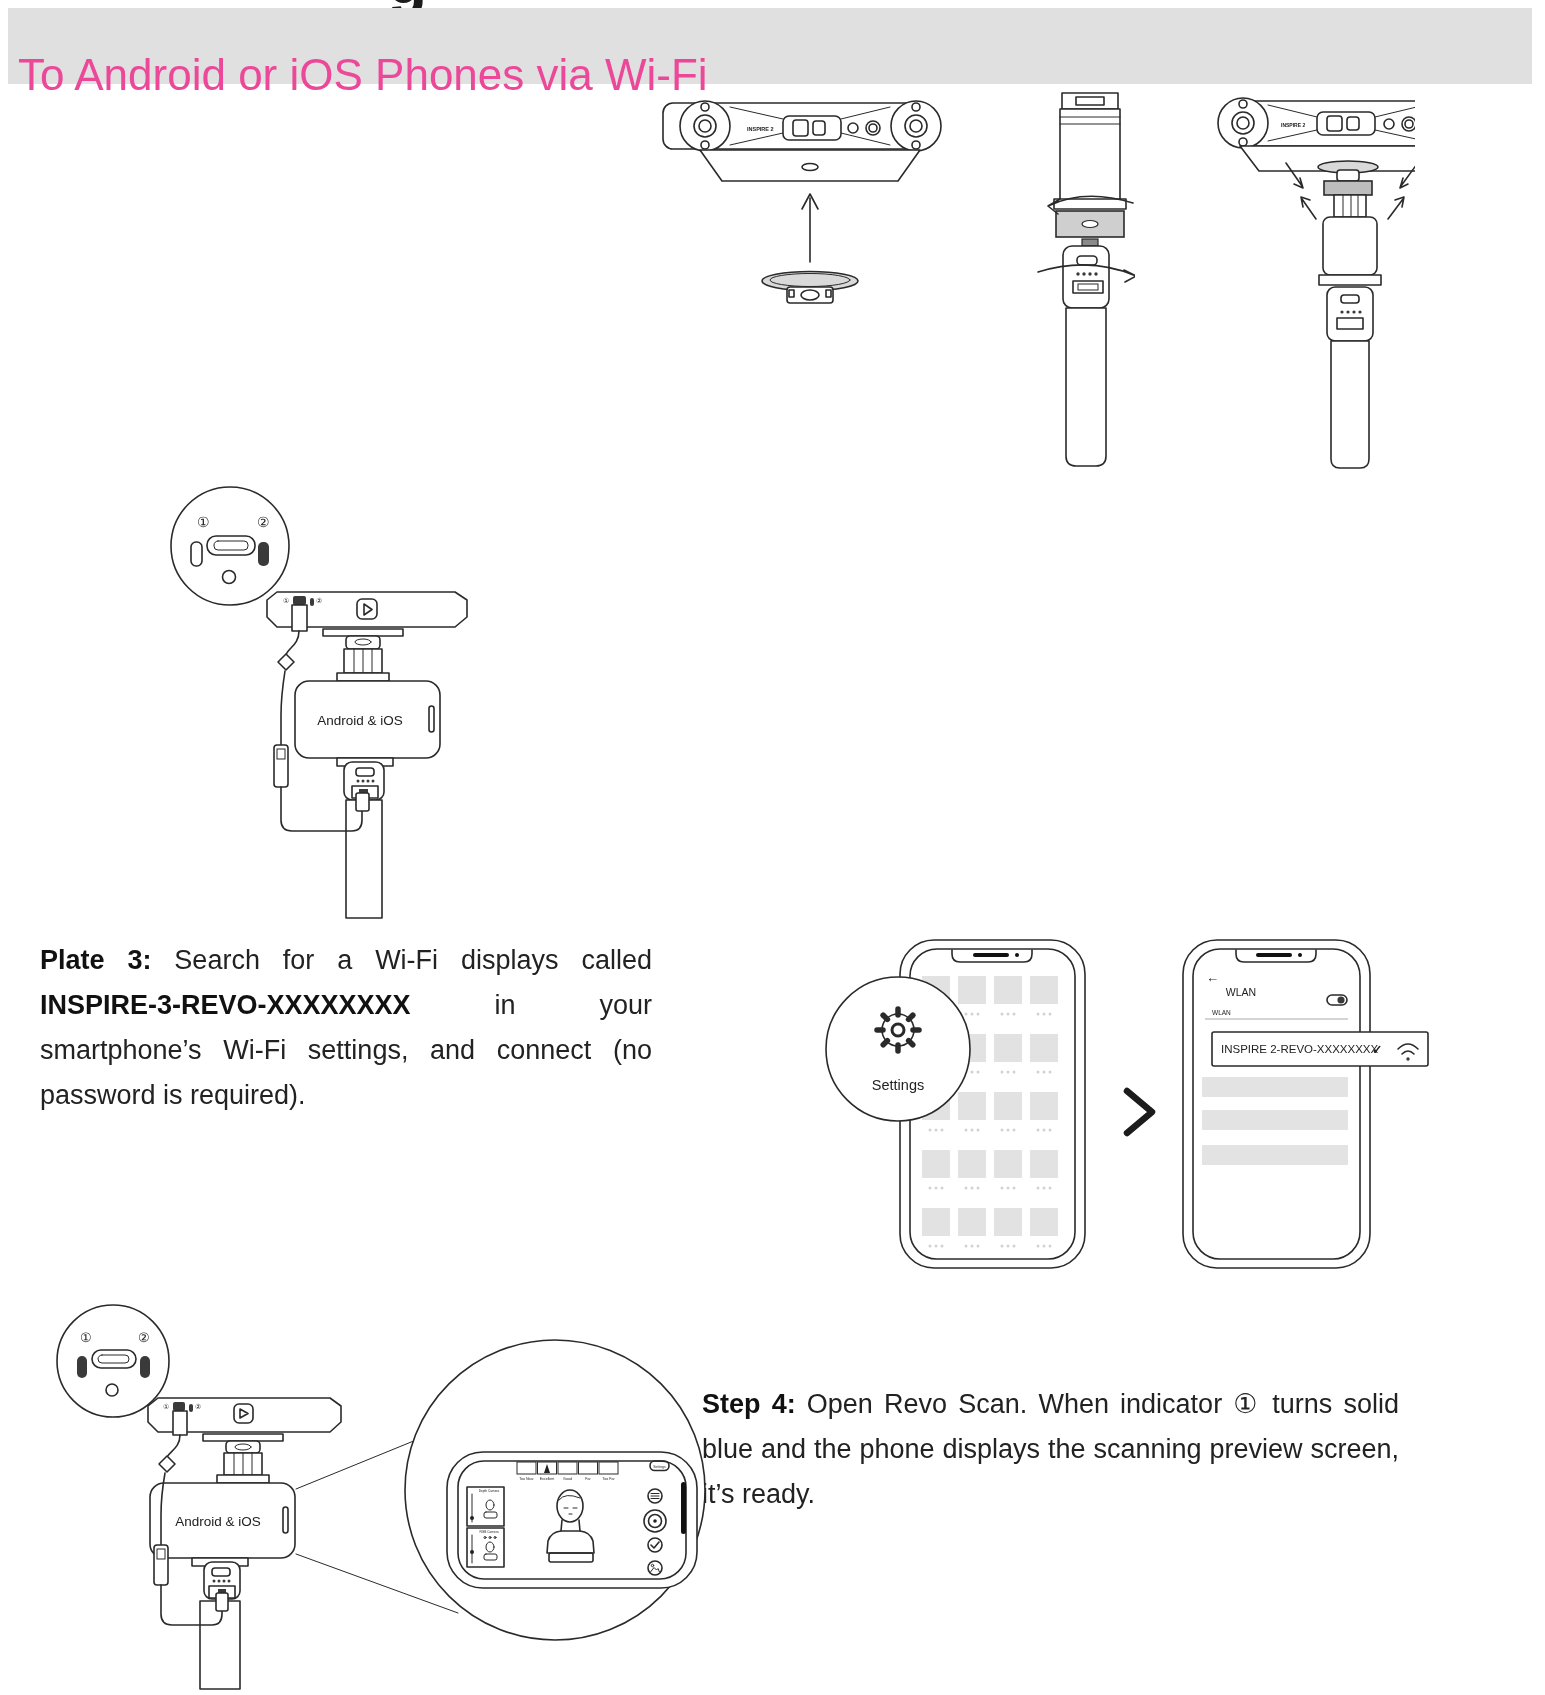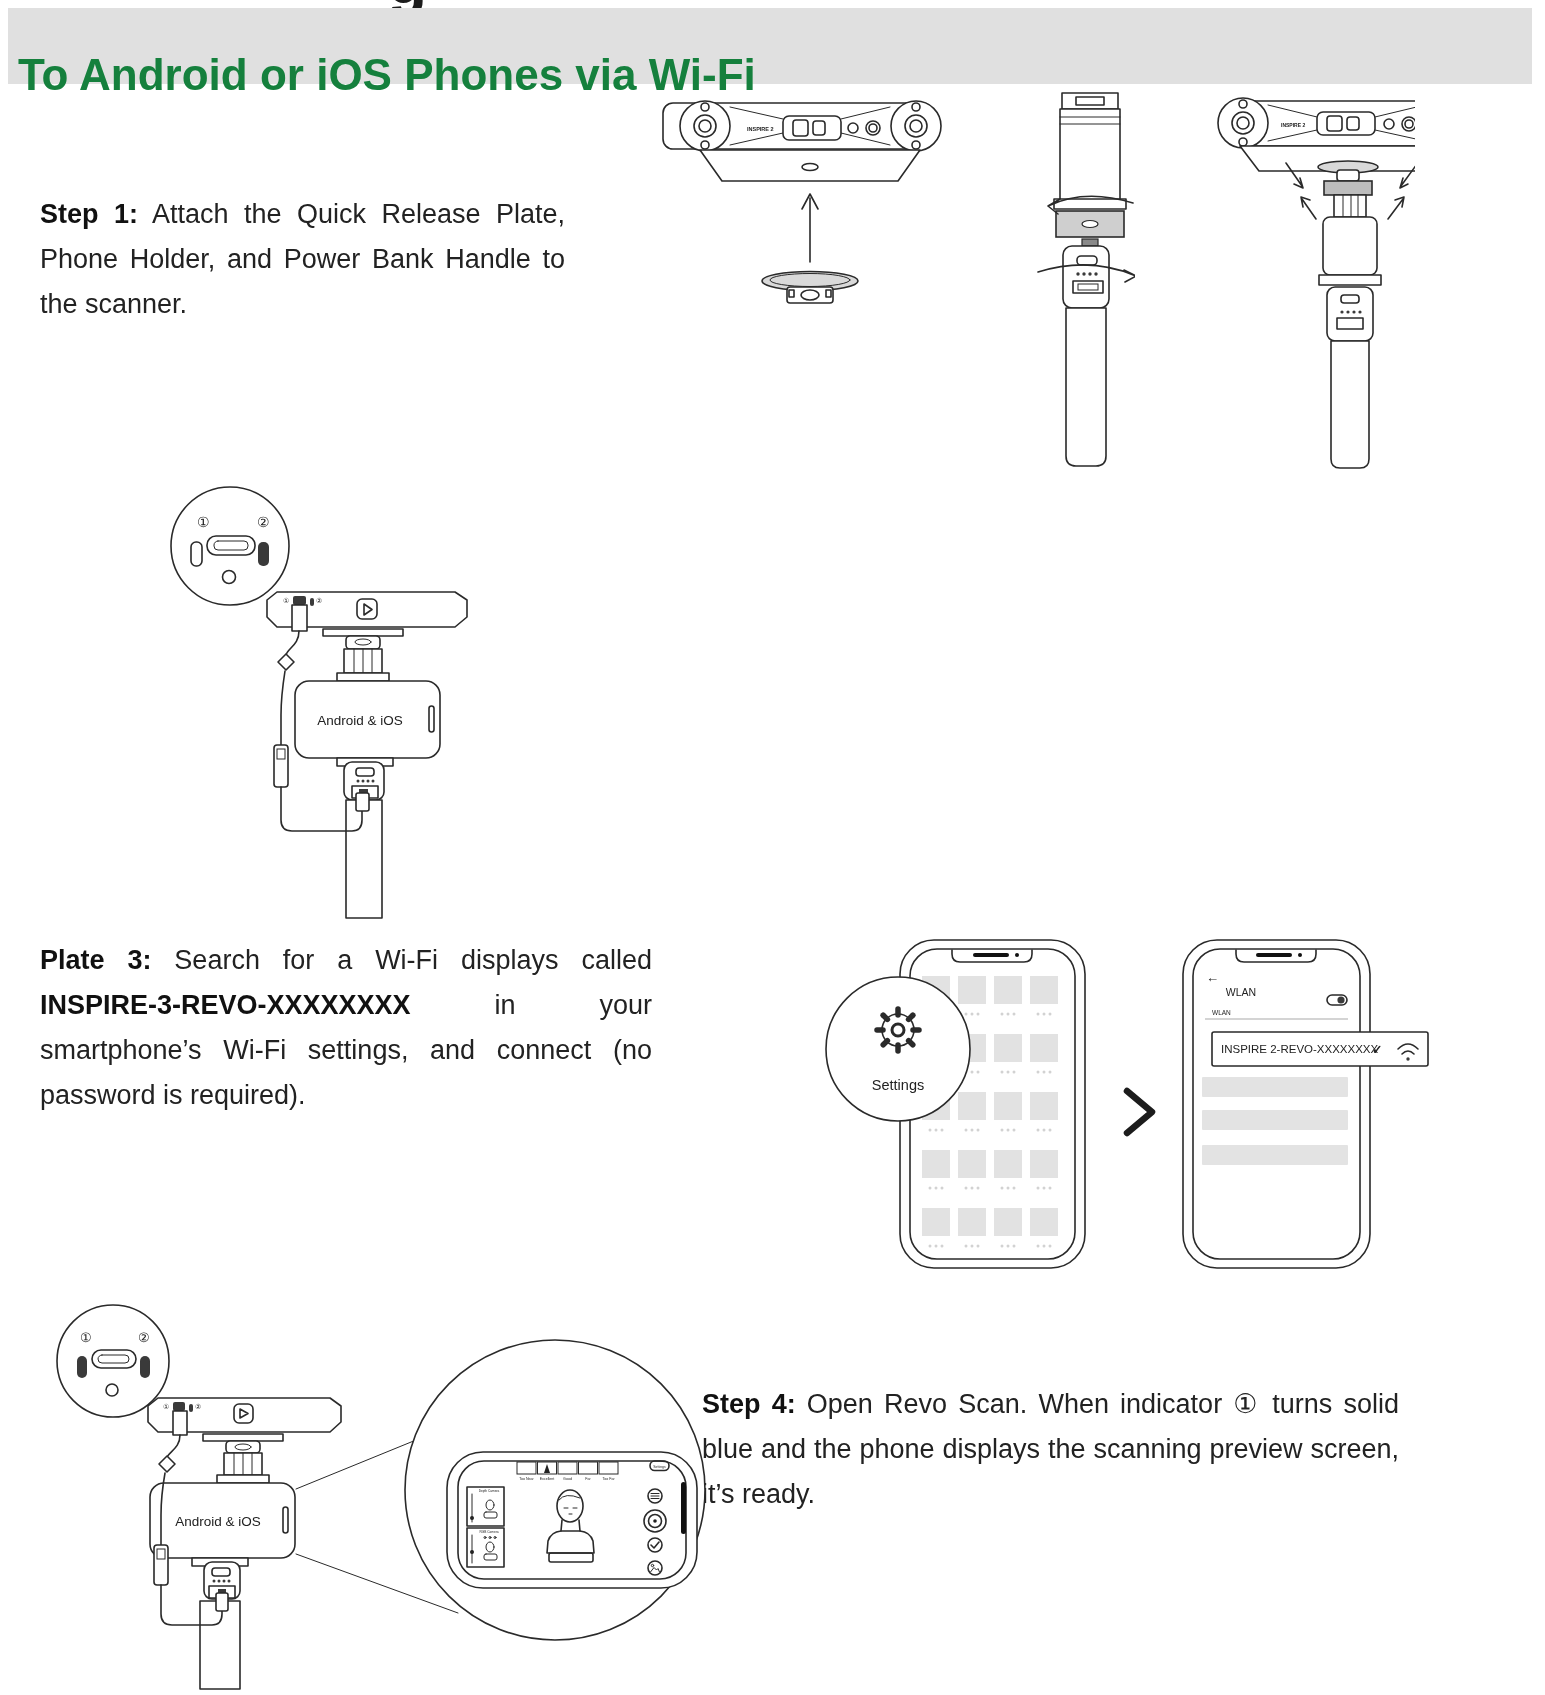--- a/index.html
+++ b/index.html
@@ -2,22 +2,22 @@
 <html><head>
 <meta charset="utf-8">
 <style>
   html,body{margin:0;padding:0;background:#fff;}
   .page{position:relative;width:1545px;height:1695px;background:#fff;overflow:hidden;
         font-family:"Liberation Sans",sans-serif;color:#1c1c1c;}
   .abs{position:absolute;}
   .frag{left:388px;top:0;width:64px;height:11px;overflow:hidden;}
   .frag span{position:relative;top:-56px;font-size:64px;font-weight:800;}
   .band{left:8px;top:8px;width:1524px;height:76px;background:#e0e0e0;}
-  .title{left:18px;top:18px;width:1500px;font-size:44px;font-weight:700;letter-spacing:0;
-         color:#15803d;line-height:56px;white-space:nowrap;}
+  .title{left:18px;top:18px;width:1500px;font-size:44px;font-weight:400;letter-spacing:0;
+         color:#ec4899;line-height:56px;white-space:nowrap;}
   .step{position:absolute;font-size:27px;line-height:45px;text-align:justify;margin:0;color:#222;}
   .step strong{font-weight:700;color:#111;}
   .s{fill:none;stroke:#2a2a2a;stroke-width:1.6;stroke-linecap:round;stroke-linejoin:round;}
   .sthin{fill:none;stroke:#2a2a2a;stroke-width:1;stroke-linecap:round;}
   .sw{fill:#fff;stroke:#2a2a2a;stroke-width:1.6;stroke-linejoin:round;}
   .sf{fill:#3a3a3a;stroke:none;}
   .gray{fill:#d9d9d9;stroke:#2a2a2a;stroke-width:1.6;}
   .txt{font-family:"Liberation Sans",sans-serif;fill:#222;stroke:none;}
 </style>
 </head>
@@ -25,24 +25,20 @@
 
 <div class="page">
 
   <div class="abs frag">
     <span>g</span>
   </div>
 
   <div class="abs band"></div>
   <h1 class="abs title">To Android or iOS Phones via Wi-Fi</h1>
 
-  <p class="step" style="left:40px;top:192px;width:525px;">
-    <strong>Step 1:</strong>
-    <span>Attach the Quick Release Plate, Phone Holder, and Power Bank Handle to the scanner.</span>
-  </p>
 
 
   <p class="step" style="left:40px;top:938px;width:612px;">
     <strong>Plate 3:</strong>
     <span>Search for a Wi-Fi displays called</span>
     <strong>INSPIRE-3-REVO-XXXXXXXX</strong>
     <span>in your smartphone’s Wi-Fi settings, and connect (no password is required).</span>
   </p>
 
   <p class="step" style="left:702px;top:1382px;width:697px;">

